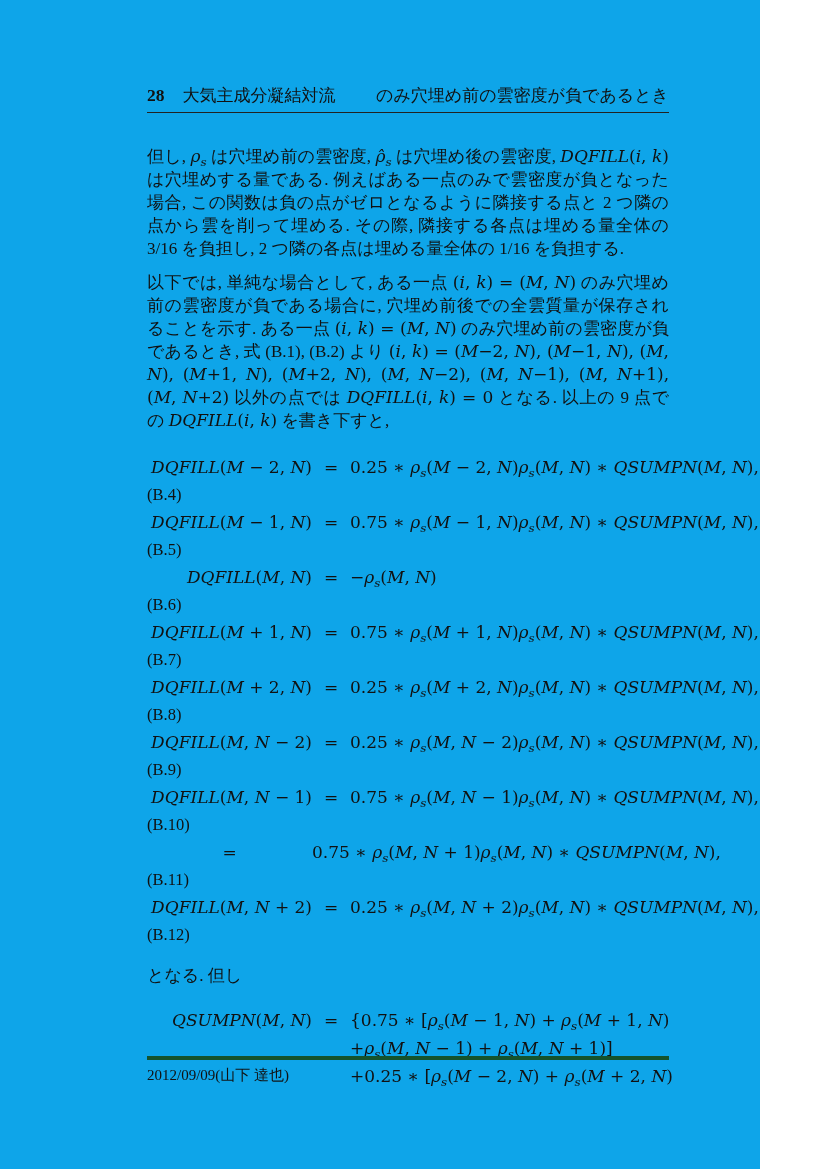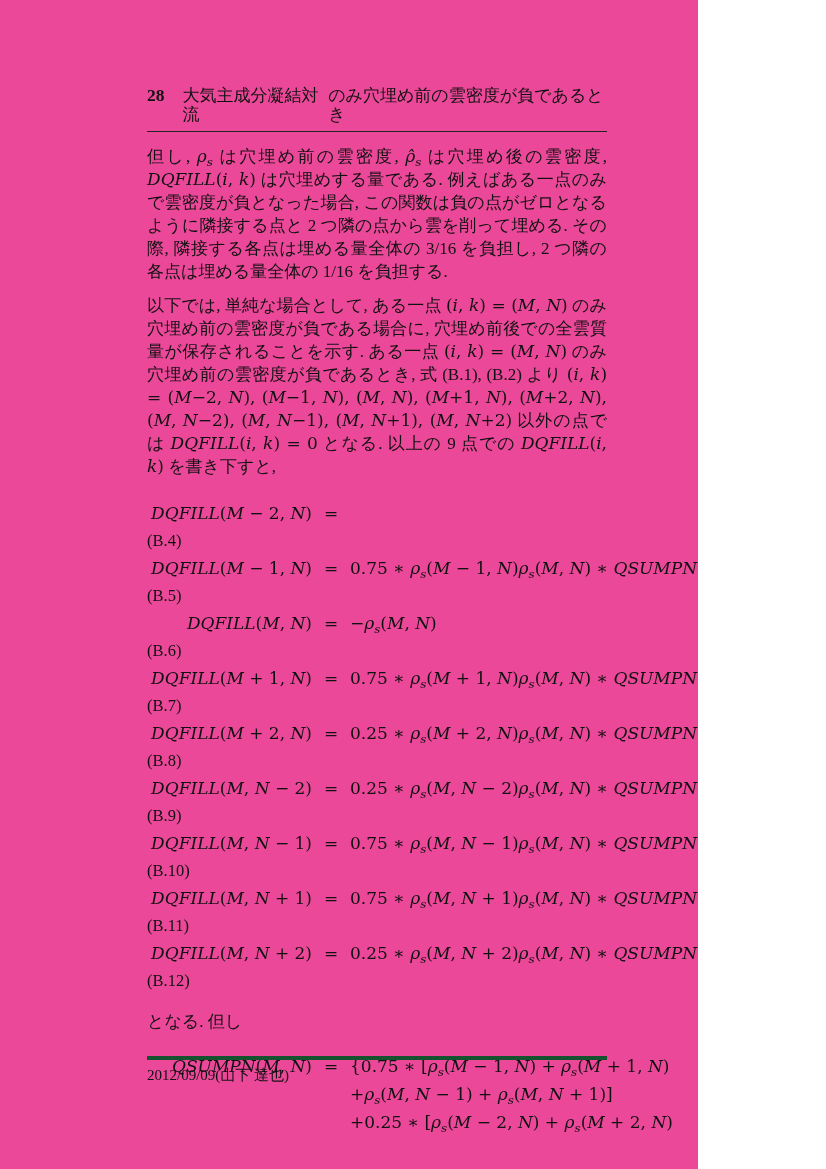--- a/index.html
+++ b/index.html
@@ -1,17 +1,17 @@
 <!DOCTYPE html>
 <html><head>
 <meta charset="utf-8">
 <style>
   html,body{margin:0;padding:0;background:#ffffff;}
   .page{
-    position:relative;width:698px;height:1169px;background:#ec4899;color:#111111;
+    position:relative;width:760px;height:1169px;background:#0ea5e9;color:#111111;
     font-family:"Liberation Serif","DejaVu Serif",serif;overflow:hidden;
   }
   
   .header{
     position:absolute;left:147px;right:91px;top:86px;
     display:flex;align-items:baseline;
     border-bottom:1px solid #222222;padding-bottom:7px;
     font-family:"Liberation Sans","DejaVu Sans",sans-serif;font-size:17px;line-height:19px;
   }
   .pageno{font-family:"Liberation Serif","DejaVu Serif",serif;font-weight:700;font-size:17.5px;}
@@ -56,20 +56,21 @@
   <div class="content">
     <div id="paragraphs">
         <p class="para"><span>但し, </span><span class="math"><i>ρ</i><sub>s</sub></span><span> は穴埋め前の雲密度, </span><span class="math"><i>ρ̂</i><sub>s</sub></span><span> は穴埋め後の雲密度, </span><span class="math"><i>DQFILL</i>(<i>i</i>, <i>k</i>)</span><span> は穴埋めする量である. 例えばある一点のみで雲密度が負となった場合, この関数は負の点がゼロとなるように隣接する点と 2 つ隣の点から雲を削って埋める. その際, 隣接する各点は埋める量全体の 3/16 を負担し, 2 つ隣の各点は埋める量全体の 1/16 を負担する.</span></p>
         <p class="para"><span>以下では, 単純な場合として, ある一点 </span><span class="math">(<i>i</i>, <i>k</i>) = (<i>M</i>, <i>N</i>)</span><span> のみ穴埋め前の雲密度が負である場合に, 穴埋め前後での全雲質量が保存されることを示す.  ある一点 </span><span class="math">(<i>i</i>, <i>k</i>) = (<i>M</i>, <i>N</i>)</span><span> のみ穴埋め前の雲密度が負であるとき, 式 (B.1), (B.2) より </span><span class="math">(<i>i</i>, <i>k</i>) = (<i>M</i>−2, <i>N</i>), (<i>M</i>−1, <i>N</i>), (<i>M</i>, <i>N</i>), (<i>M</i>+1, <i>N</i>), (<i>M</i>+2, <i>N</i>), (<i>M</i>, <i>N</i>−2), (<i>M</i>, <i>N</i>−1), (<i>M</i>, <i>N</i>+1), (<i>M</i>, <i>N</i>+2)</span><span> 以外の点では </span><span class="math"><i>DQFILL</i>(<i>i</i>, <i>k</i>) = 0</span><span> となる. 以上の 9 点での </span><span class="math"><i>DQFILL</i>(<i>i</i>, <i>k</i>)</span><span> を書き下すと,</span></p>
       </div>
     <div id="equations">
         <div class="eq-block">
           <div class="eq-row">
             <span class="eq-lhs math"><i>DQFILL</i>(<i>M</i> − 2, <i>N</i>)</span>
             <span class="eq-eq math">=</span>
+            <span class="eq-rhs math">0.25 ∗ <i>ρ</i><sub>s</sub>(<i>M</i> − 2, <i>N</i>)<i>ρ</i><sub>s</sub>(<i>M</i>, <i>N</i>) ∗ <i>QSUMPN</i>(<i>M</i>, <i>N</i>),</span>
           </div>
           <div class="eq-tag">(B.4)</div>
         </div>
         <div class="eq-block">
           <div class="eq-row">
             <span class="eq-lhs math"><i>DQFILL</i>(<i>M</i> − 1, <i>N</i>)</span>
             <span class="eq-eq math">=</span>
             <span class="eq-rhs math">0.75 ∗ <i>ρ</i><sub>s</sub>(<i>M</i> − 1, <i>N</i>)<i>ρ</i><sub>s</sub>(<i>M</i>, <i>N</i>) ∗ <i>QSUMPN</i>(<i>M</i>, <i>N</i>),</span>
           </div>
           <div class="eq-tag">(B.5)</div>
@@ -109,21 +110,20 @@
         <div class="eq-block">
           <div class="eq-row">
             <span class="eq-lhs math"><i>DQFILL</i>(<i>M</i>, <i>N</i> − 1)</span>
             <span class="eq-eq math">=</span>
             <span class="eq-rhs math">0.75 ∗ <i>ρ</i><sub>s</sub>(<i>M</i>, <i>N</i> − 1)<i>ρ</i><sub>s</sub>(<i>M</i>, <i>N</i>) ∗ <i>QSUMPN</i>(<i>M</i>, <i>N</i>),</span>
           </div>
           <div class="eq-tag">(B.10)</div>
         </div>
         <div class="eq-block">
           <div class="eq-row">
-            <span class="eq-lhs math"><i>DQFILL</i>(<i>M</i>, <i>N</i> + 1)</span>
             <span class="eq-eq math">=</span>
             <span class="eq-rhs math">0.75 ∗ <i>ρ</i><sub>s</sub>(<i>M</i>, <i>N</i> + 1)<i>ρ</i><sub>s</sub>(<i>M</i>, <i>N</i>) ∗ <i>QSUMPN</i>(<i>M</i>, <i>N</i>),</span>
           </div>
           <div class="eq-tag">(B.11)</div>
         </div>
         <div class="eq-block">
           <div class="eq-row">
             <span class="eq-lhs math"><i>DQFILL</i>(<i>M</i>, <i>N</i> + 2)</span>
             <span class="eq-eq math">=</span>
             <span class="eq-rhs math">0.25 ∗ <i>ρ</i><sub>s</sub>(<i>M</i>, <i>N</i> + 2)<i>ρ</i><sub>s</sub>(<i>M</i>, <i>N</i>) ∗ <i>QSUMPN</i>(<i>M</i>, <i>N</i>),</span>

